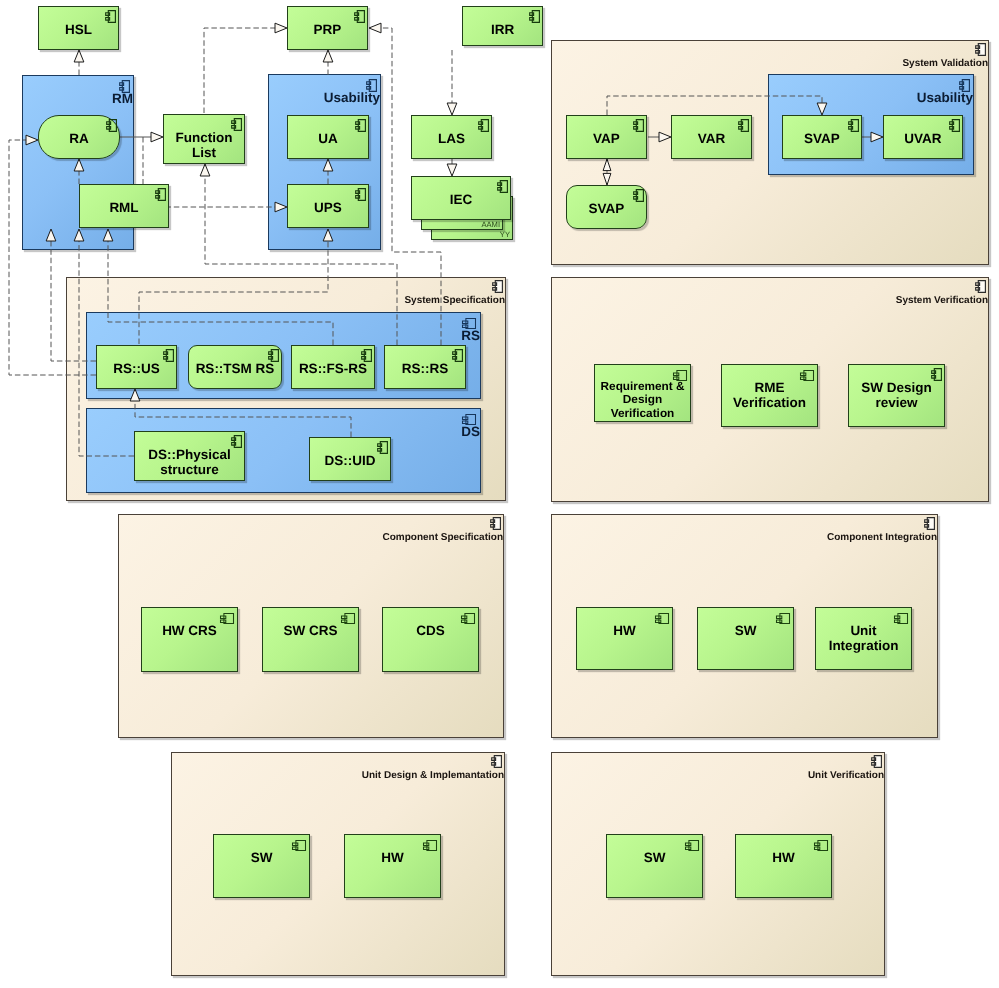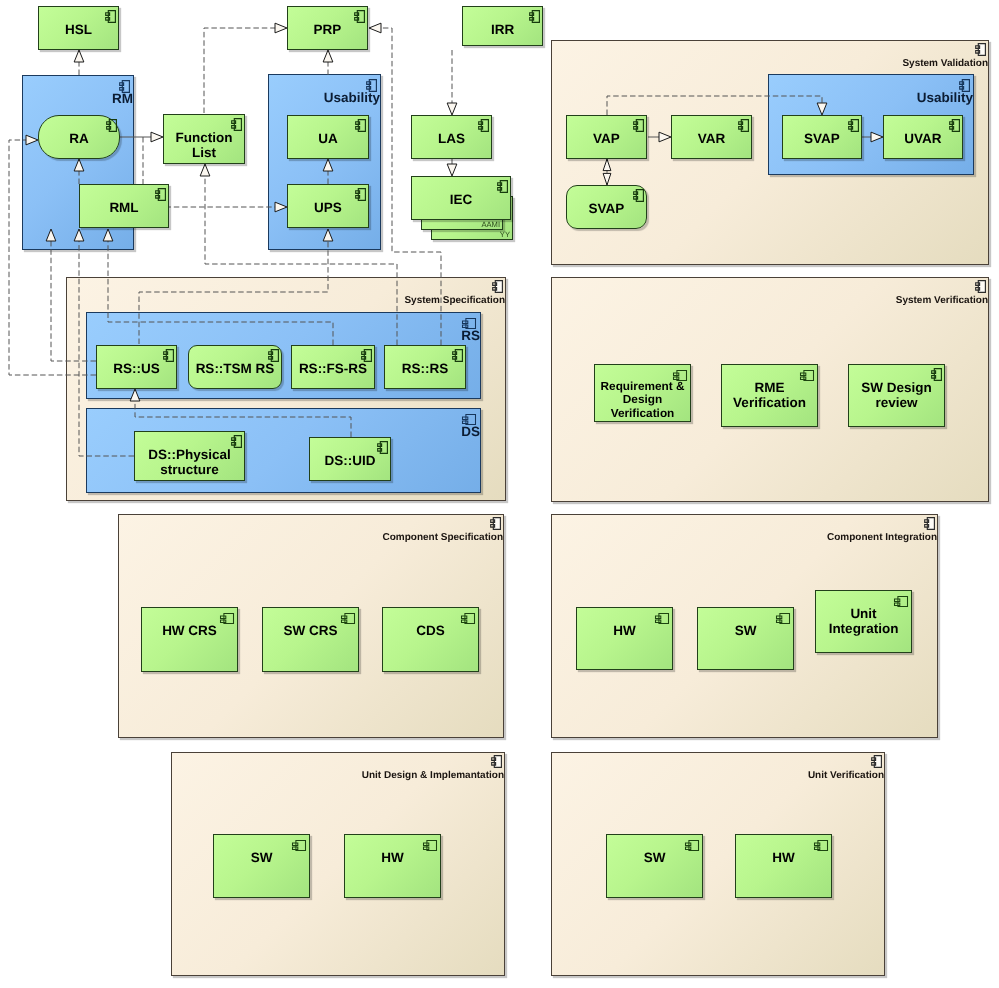--- a/index.html
+++ b/index.html
@@ -426,21 +426,21 @@
       </svg>
     </div>
     <div class="node comp" style="left: 697px; top: 607px; width: 97px; height: 63px; z-index: 10;">
       <div class="lbl">SW</div>
       <svg width="14" height="11" viewBox="0 0 14 11" class="icon" style="right: 3px; top: 5px;">
         <g fill="none" stroke="#1d4410" stroke-width="1.05" stroke-linejoin="miter">
           <path d="M3.9,0.5 L13.5,0.5 L13.5,10.5 L3.9,10.5 Z M5.8,2.9 L0.5,2.9 L0.5,5.4 L5.8,5.4 Z M5.8,7.0 L0.5,7.0 L0.5,9.5 L5.8,9.5 Z"></path>
         </g>
       </svg>
     </div>
-    <div class="node comp" style="left: 815px; top: 590px; width: 97px; height: 63px; z-index: 10; padding-left: 8px;">
+    <div class="node comp" style="left: 815px; top: 607px; width: 97px; height: 63px; z-index: 10; padding-left: 8px;">
       <div class="lbl">Unit<br>Integration</div>
       <svg width="14" height="11" viewBox="0 0 14 11" class="icon" style="right: 3px; top: 5px;">
         <g fill="none" stroke="#1d4410" stroke-width="1.05" stroke-linejoin="miter">
           <path d="M3.9,0.5 L13.5,0.5 L13.5,10.5 L3.9,10.5 Z M5.8,2.9 L0.5,2.9 L0.5,5.4 L5.8,5.4 Z M5.8,7.0 L0.5,7.0 L0.5,9.5 L5.8,9.5 Z"></path>
         </g>
       </svg>
     </div>
     <div class="node comp" style="left: 213px; top: 834px; width: 97px; height: 64px; z-index: 10;">
       <div class="lbl">SW</div>
       <svg width="14" height="11" viewBox="0 0 14 11" class="icon" style="right: 3px; top: 5px;">

